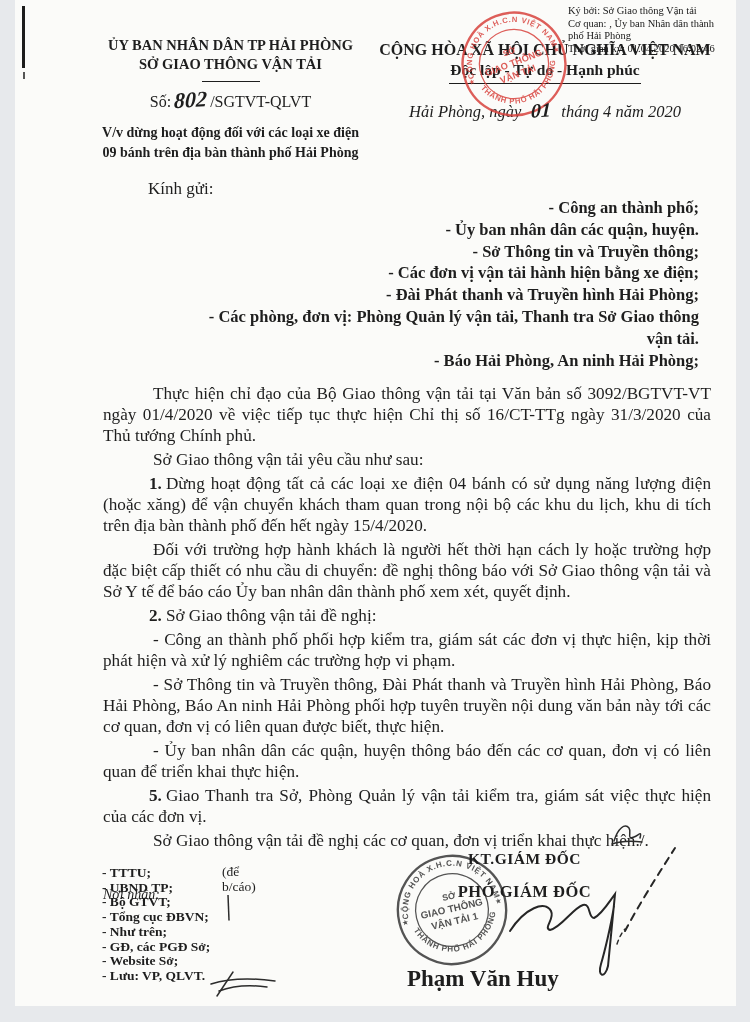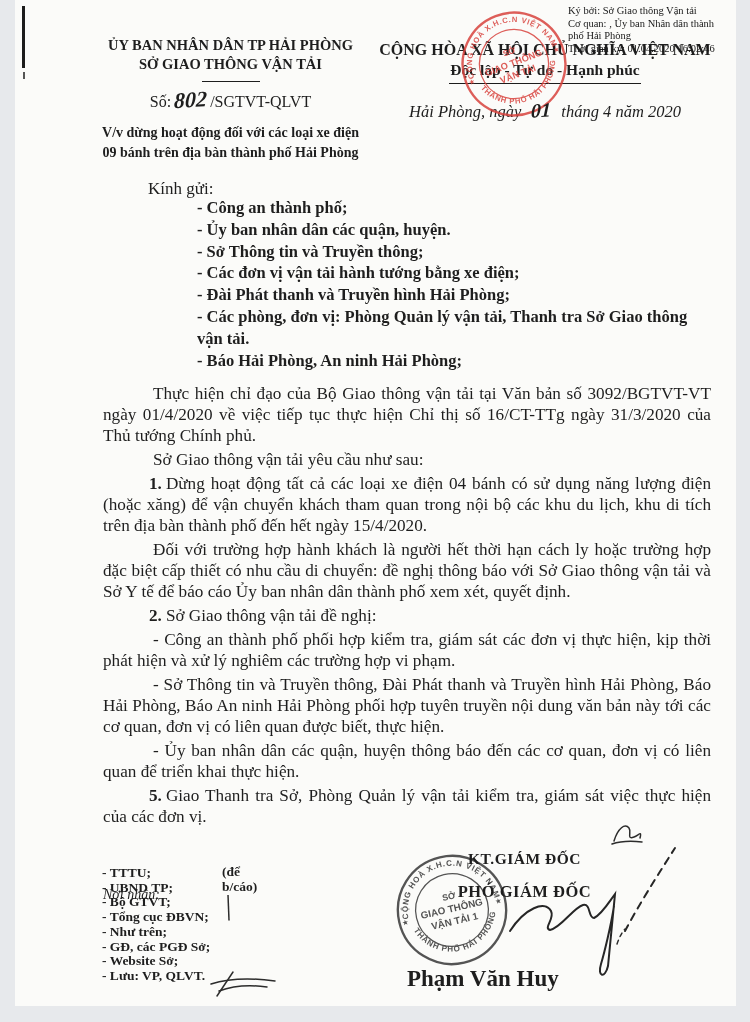--- a/index.html
+++ b/index.html
@@ -49,32 +49,32 @@
   .stamp-red .s-ring-o { fill:none; stroke:#d8433e; stroke-width:2.6; }
   .stamp-red .s-ring-i { fill:none; stroke:#d8433e; stroke-width:1.4; }
   .stamp-red text { fill:#d8433e; }
   .stamp-black .s-ring-o { fill:none; stroke:#3e3e3e; stroke-width:2.4; }
   .stamp-black .s-ring-i { fill:none; stroke:#3e3e3e; stroke-width:1.3; }
   .stamp-black text { fill:#3a3a3a; }
 
   
   .kinh-gui { left:103px; top:179px; font-size:17px;margin-left:30px; }
   .recipients { left:182px; top:197px; width:502px; font-weight:bold; font-size:16.5px; }
-  .recipients div { line-height:21.8px; }
+  .recipients div { line-height:21.8px;text-align:right; }
 
   
   .body-text { left:88px; top:383px; width:608px; font-size:17.2px; }
   .body-text p { text-indent:46px; text-align:justify; line-height:21px; margin:0 0 3px; }
   .lead { font-weight:bold; margin-right:4px; }
 
   
   .noi-nhan-label { left:88px; top:849px; font-size:14px; font-weight:normal; font-style:italic;margin-top:38px; }
   .noi-nhan { left:87px; top:866px; font-size:13.5px; font-weight:bold; }
   .noi-nhan div { line-height:14.7px; white-space:nowrap; }
-  .bracket-note { left:207px; top:864px; font-size:13.5px; font-weight:bold; line-height:15px; }
+  .bracket-note { left:207px; top:864px; font-size:13.5px; font-weight:normal; line-height:15px; }
   .bracket-tail { left:209px; top:895px; width:10px; height:26px; }
 
   .signer { left:397px; top:850px; width:225px; text-align:center; z-index:3; }
   .signer-t1 { font-weight:bold; font-size:15.5px; letter-spacing:.5px; white-space:nowrap; }
   .signer-t2 { font-weight:bold; font-size:16.5px; letter-spacing:.5px; white-space:nowrap; margin-top:14px; }
   .signer-name { left:392px; top:966px; width:215px; font-weight:bold;
                  font-size:23px; z-index:3; }
 
   .sig-script { left:450px; top:826px; width:225px; height:165px; z-index:3; }
   .sig-initial { left:594px; top:821px; width:40px; height:26px; z-index:3; }
@@ -130,36 +130,37 @@
       <text class="s-c1" x="60" y="49" text-anchor="middle">SỞ</text>
       <text class="s-c2" x="60" y="62" text-anchor="middle">GIAO THÔNG</text>
       <text class="s-c2" x="60" y="75" text-anchor="middle">VẬN TẢI</text>
     </svg>
 
     <div class="abs kinh-gui">Kính gửi:</div>
     <div class="abs recipients">
       <div>- Công an thành phố;</div>
       <div>- Ủy ban nhân dân các quận, huyện.</div>
       <div>- Sở Thông tin và Truyền thông;</div>
-      <div>- Các đơn vị vận tải hành tướng bằng xe điện;</div>
+      <div>- Các đơn vị vận tải hành hiện bằng xe điện;</div>
       <div>- Đài Phát thanh và Truyền hình Hải Phòng;</div>
       <div>- Các phòng, đơn vị: Phòng Quản lý vận tải, Thanh tra Sở Giao thông vận tải.</div>
       <div>- Báo Hải Phòng, An ninh Hải Phòng;</div>
     </div>
 
     <div class="abs body-text">
       <p><b class="lead"></b><span>Thực hiện chỉ đạo của Bộ Giao thông vận tải tại Văn bản số 3092/BGTVT-VT ngày 01/4/2020 về việc tiếp tục thực hiện Chỉ thị số 16/CT-TTg ngày 31/3/2020 của Thủ tướng Chính phủ.</span></p>
       <p><b class="lead"></b><span>Sở Giao thông vận tải yêu cầu như sau:</span></p>
       <p><b class="lead">1.</b><span>Dừng hoạt động tất cả các loại xe điện 04 bánh có sử dụng năng lượng điện (hoặc xăng) để vận chuyển khách tham quan trong nội bộ các khu du lịch, khu di tích trên địa bàn thành phố đến hết ngày 15/4/2020.</span></p>
       <p><b class="lead"></b><span>Đối với trường hợp hành khách là người hết thời hạn cách ly hoặc trường hợp đặc biệt cấp thiết có nhu cầu di chuyển: đề nghị thông báo với Sở Giao thông vận tải và Sở Y tế để báo cáo Ủy ban nhân dân thành phố xem xét, quyết định.</span></p>
       <p><b class="lead">2.</b><span>Sở Giao thông vận tải đề nghị:</span></p>
       <p><b class="lead"></b><span>- Công an thành phố phối hợp kiểm tra, giám sát các đơn vị thực hiện, kịp thời phát hiện và xử lý nghiêm các trường hợp vi phạm.</span></p>
       <p><b class="lead"></b><span>- Sở Thông tin và Truyền thông, Đài Phát thanh và Truyền hình Hải Phòng, Báo Hải Phòng, Báo An ninh Hải Phòng phối hợp tuyên truyền nội dung văn bản này tới các cơ quan, đơn vị có liên quan được biết, thực hiện.</span></p>
       <p><b class="lead"></b><span>- Ủy ban nhân dân các quận, huyện thông báo đến các cơ quan, đơn vị có liên quan để triển khai thực hiện.</span></p>
       <p><b class="lead">5.</b><span>Giao Thanh tra Sở, Phòng Quản lý vận tải kiểm tra, giám sát việc thực hiện của các đơn vị.</span></p>
+      <p><b class="lead"></b><span>Sở Giao thông vận tải đề nghị các cơ quan, đơn vị triển khai thực hiện./.</span></p>
     </div>
 
     <svg class="abs sig-initial" viewBox="0 0 40 26">
       <path class="ink-thin" d="M 5,20 C 9,7 16,2 20,7 C 23,11 17,19 25,16 C 30,14 33,9 31,17"></path>
       <path class="ink-thin" d="M 3,23 C 12,20 24,20 33,21"></path>
     </svg>
 
     <div class="abs noi-nhan-label">Nơi nhận:</div>
     <div class="abs noi-nhan">
       <div>- TTTU;</div>

